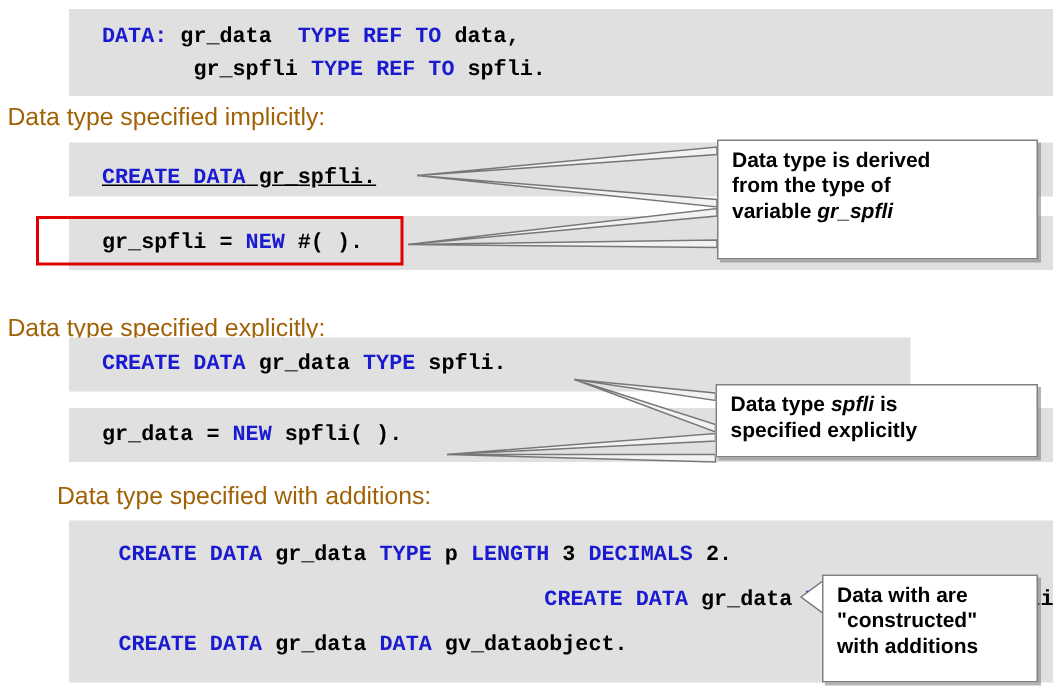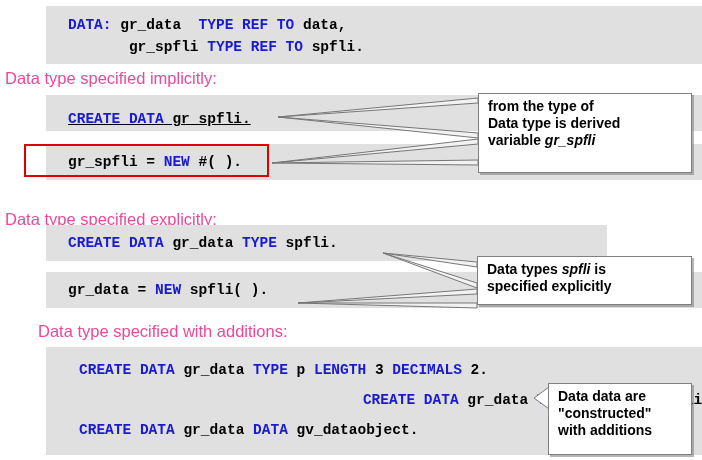--- a/index.html
+++ b/index.html
@@ -39,21 +39,21 @@
     padding-left: 22px;
   }
   .kw { color: #1a1ad0; }
 
   
   .heading {
     position: absolute;
     font-family: "Liberation Sans", sans-serif;
     font-size: 16.5px;
     font-weight: normal;
-    color: #ec4899;
+    color: #a16207;
     white-space: nowrap;
   }
 
   
   .red-frame {
     position: absolute;
     border: 2.5px solid #e00000;
     box-sizing: border-box;
     pointer-events: none;
   }
@@ -130,29 +130,29 @@
 
     <polygon points="383,253 477,262 477,267" fill="#f2f2f2" stroke="#777777" stroke-width="1"></polygon>
     <polygon points="383,253 477,283 477,288" fill="#f2f2f2" stroke="#777777" stroke-width="1"></polygon>
     <polygon points="298,303 477,289 477,294" fill="#f2f2f2" stroke="#777777" stroke-width="1"></polygon>
     <polygon points="298,303 477,303 477,308" fill="#f2f2f2" stroke="#777777" stroke-width="1"></polygon>
 
     <polygon points="534,398 549,387 549,409" fill="#ffffff" stroke="#777777" stroke-width="1"></polygon>
   </svg>
 
   <div class="callout" style="left:478px; top:93px; width:214px; height:80px;">
+    <div>Data type is derived</div>
     <div>from the type of</div>
-    <div>Data type is derived</div>
     <div><span>variable </span><i>gr_spfli</i></div>
   </div>
 
   <div class="callout" style="left:477px; top:256px; width:215px; height:49px;">
-    <div><span>Data types </span><i>spfli</i><span> is</span></div>
+    <div><span>Data type </span><i>spfli</i><span> is</span></div>
     <div>specified explicitly</div>
   </div>
 
   <div class="callout" style="left:548px; top:383px; width:144px; height:72px;">
-    <div>Data data are</div>
+    <div>Data with are</div>
     <div>"constructed"</div>
     <div>with additions</div>
   </div>
 
 </div>
 
 </body></html>

